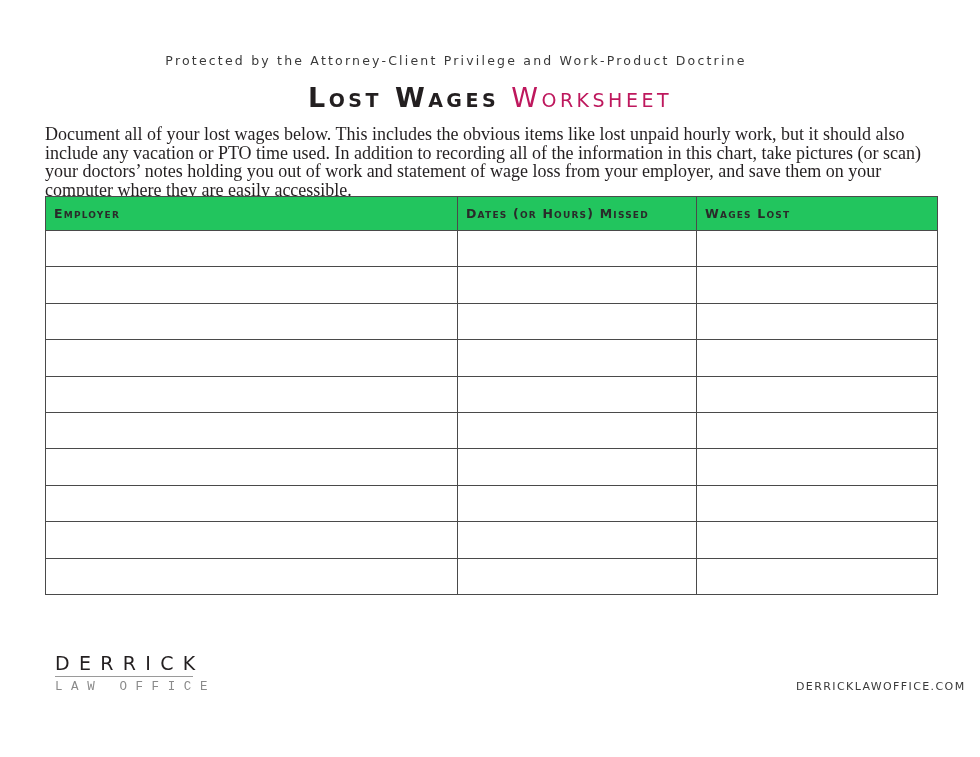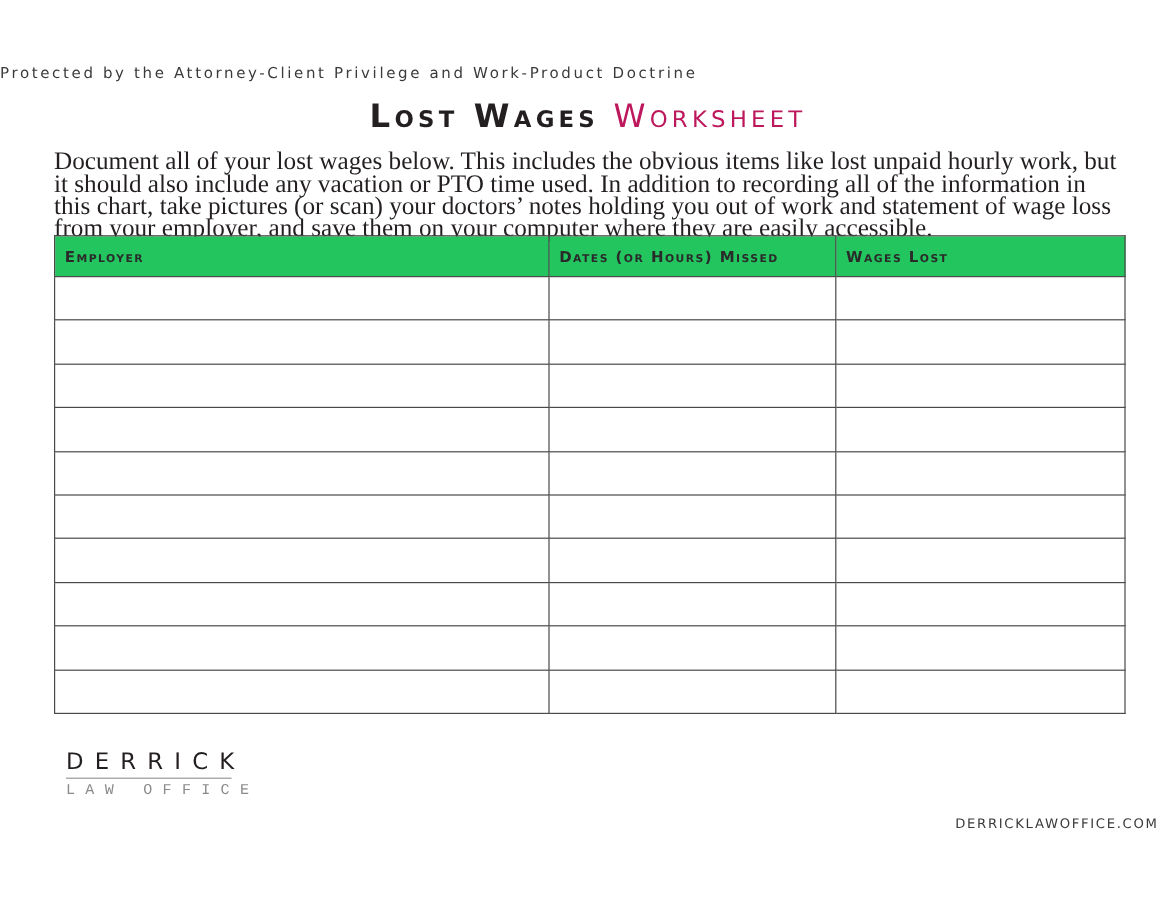--- a/index.html
+++ b/index.html
@@ -12,21 +12,21 @@
       height: 757px;
       position: relative;
       overflow: hidden;
       color: #231f20;
     }
     .privilege {
       position: absolute;
       top: 53px;
       left: 0;
       width: 912px;
-      text-align: left;
+      text-align: center;
       font-family: "DejaVu Sans", sans-serif;
       font-size: 12.5px;
       letter-spacing: 2.2px;
       color: #3a3a3a;
     }
     .title {
       position: absolute;
       top: 82px;
       left: 0;
       width: 980px;
@@ -45,21 +45,21 @@
       color: #be185d;
       font-variant: small-caps;
       font-weight: normal;
     }
     .intro {
       position: absolute;
       top: 125px;
       left: 45px;
       width: 895px;
       font-family: "Liberation Serif", serif;
-      font-size: 21px;
+      font-size: 18px;
       line-height: 18.6px;
       color: #231f20;
     }
     table.ws {
       position: absolute;
       top: 196px;
       left: 45px;
       width: 892px;
       border-collapse: collapse;
       table-layout: fixed;
@@ -93,21 +93,21 @@
       border: none;
       outline: none;
       background: transparent;
       box-sizing: border-box;
       padding: 0 8px;
       font-family: "Liberation Serif", serif;
       font-size: 14px;
     }
     .logo {
       position: absolute;
-      top: 624px;
+      top: 652px;
       left: 55px;
       width: 140px;
       text-align: right;
     }
     .logo-name {
       font-family: "DejaVu Sans", sans-serif;
       font-size: 19px;
       letter-spacing: 9.3px;
       color: #231f20;
       line-height: 22px;

